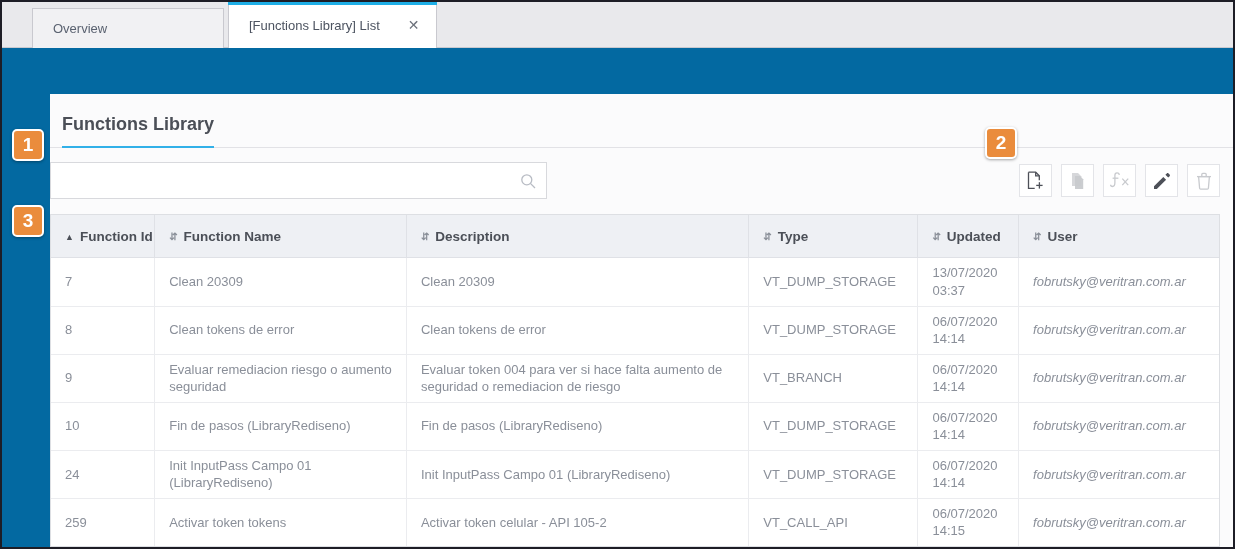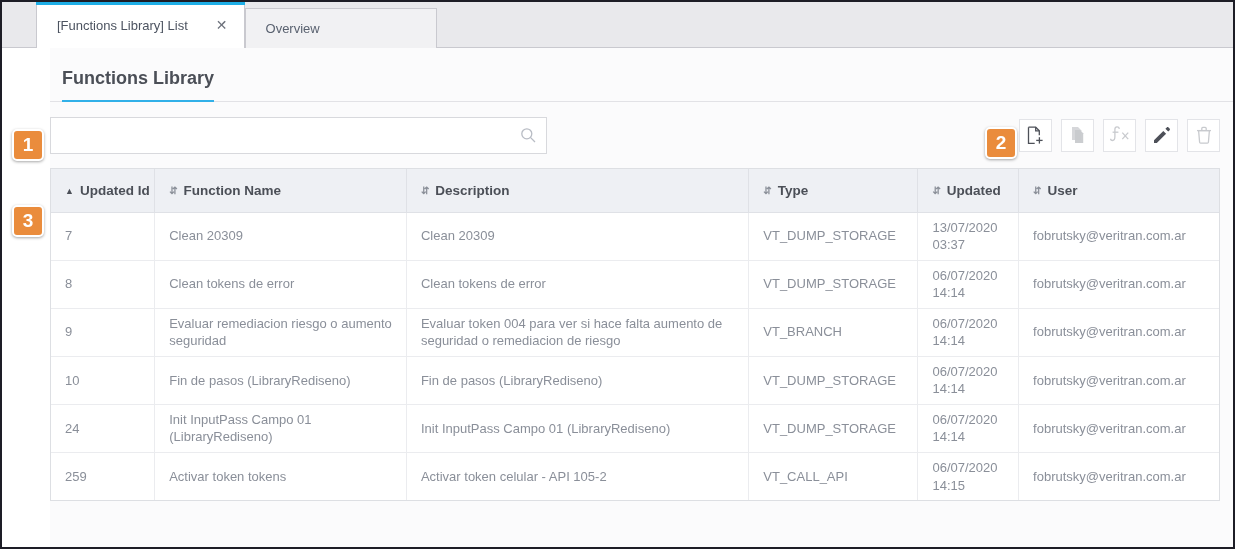--- a/index.html
+++ b/index.html
@@ -70,20 +70,21 @@
     line-height: 1;
     cursor: pointer;
   }
 
   
   .page {
     position: relative;
     height: calc(549px - 50px);
     background: #0369a1;
     display: flex;
+    align-items: flex-end;
   }
   .gutter {
     width: 48px;
     background: #ffffff;
     flex: 0 0 48px;
   }
   .content {
     flex: 1;
     background: #fbfbfc;
     position: relative;
@@ -191,21 +192,21 @@
   tbody td {
     height: 43px;
     font-size: 13px;
     color: #8a8f99;
     padding: 6px 10px 6px 14px;
     border-right: 1px solid #ebecef;
     border-bottom: 1px solid #ebecef;
     vertical-align: middle;
     line-height: 1.35;
   }
-  tbody td:last-child { border-right: none; }
+  tbody td:last-child { border-right: none; font-style: italic; }
   tbody tr:last-child td { border-bottom: none; }
 
   .col-id      { width: 103px; }
   .col-name    { width: 250px; }
   .col-desc    { width: 340px; }
   .col-type    { width: 168px; }
   .col-updated { width: 100px; }
   .col-user    { width: 199px; }
   .date-cell { white-space: normal; }
 
@@ -232,26 +233,26 @@
   .badge-2 { top: 79px; left: auto; right: 216px; }
   .badge-3 { top: 157px; }
 </style>
 </head>
 <body>
 
 <div class="window">
 
   <div class="tabbar">
     <div class="tabstrip">
+      <div class="tab inactive">
+        <span>Overview</span>
+      </div>
       <div class="tab active">
         <span>[Functions Library] List</span>
         <span class="tab-close">✕</span>
-      </div>
-      <div class="tab inactive">
-        <span>Overview</span>
       </div>
     </div>
   </div>
 
   <div class="page">
 
     <div class="gutter"></div>
 
     <div class="content">
 
@@ -324,21 +325,21 @@
             <col class="col-id">
               <col class="col-name">
               <col class="col-desc">
             <col class="col-type">
               <col class="col-updated">
               <col class="col-user">
           </colgroup>
           <thead>
             <tr>
               <th>
-                <span class="sort-ind asc">▲</span><span>Updated Id</span>
+                <span class="sort-ind asc">▲</span><span>Function Id</span>
               </th>
               <th>
                 <span class="sort-ind">⇵</span><span>Function Name</span>
               </th>
               <th>
                 <span class="sort-ind">⇵</span><span>Description</span>
               </th>
               <th>
                 <span class="sort-ind">⇵</span><span>Type</span>
               </th>

